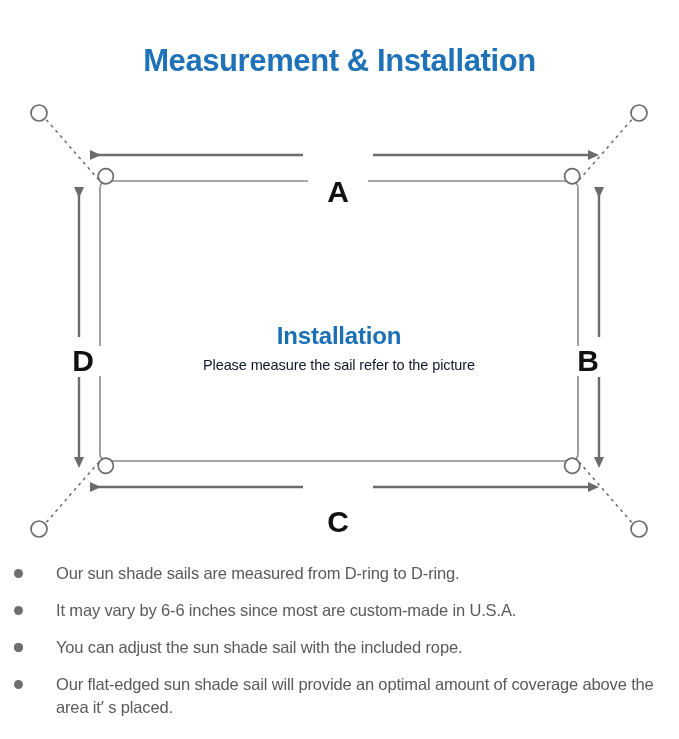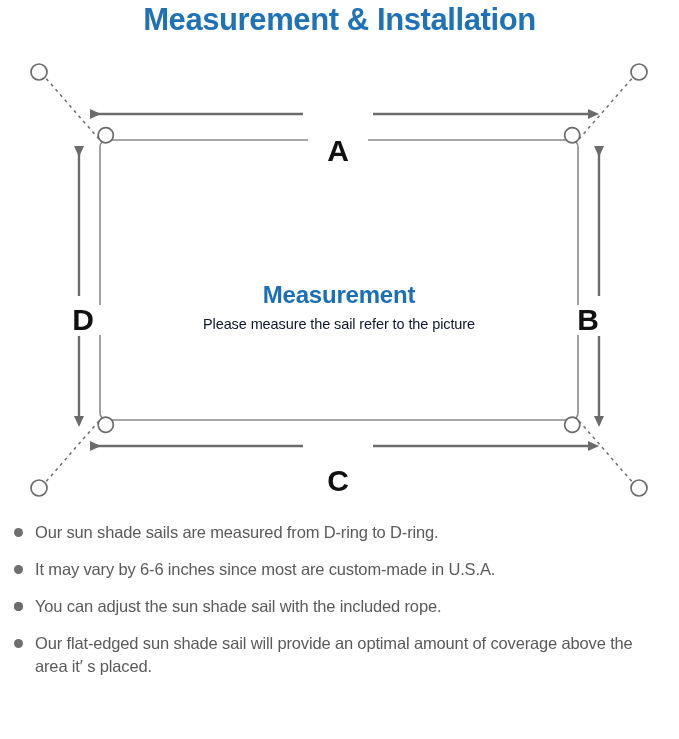--- a/index.html
+++ b/index.html
@@ -3,21 +3,21 @@
 <meta charset="utf-8">
 <style>
   html,body{margin:0;padding:0;}
   body{
     width:679px;height:739px;
     background:#ffffff;
     font-family:"Liberation Sans", sans-serif;
     overflow:hidden;
     position:relative;
   }
-  .page{position:relative;width:679px;height:544px;}
+  .page{position:relative;width:679px;height:544px;margin-top:41px;}
 
   
   .title{
     position:absolute;left:0;top:0;width:679px;
     text-align:center;
     font-size:31px;
     font-weight:bold;
     color:#1f72b8;
     letter-spacing:-0.4px;
     line-height:40px;
@@ -55,21 +55,21 @@
     font-size:14.5px;color:#0f172a;line-height:22px;margin-top:3px;
     letter-spacing:-0.1px;
   }
 
   
   .notes{
     position:absolute;left:0;top:521px;width:679px;
   }
   .note{
     position:relative;
-    padding-left:35px;
+    padding-left:56px;
     padding-right:10px;
     margin-bottom:14px;
     color:#5a5a5a;
     font-size:16.5px;
     line-height:23px;
     letter-spacing:-0.15px;
   }
   .note .dot{
     position:absolute;left:14px;top:7px;
     width:9px;height:9px;border-radius:50%;
@@ -137,21 +137,21 @@
         <line x1="599" y1="292" x2="599" y2="372" marker-end="url(#arrR)"></line>
       </g>
     </svg>
 
     <div class="dim-label" id="label-a">A</div>
     <div class="dim-label" id="label-c">C</div>
     <div class="dim-label" id="label-b">B</div>
     <div class="dim-label" id="label-d">D</div>
 
     <div class="center-block">
-      <div class="center-title">Measurement</div>
+      <div class="center-title">Installation</div>
       <div class="center-sub">Please measure the sail refer to the picture</div>
     </div>
   </div>
 
   <div class="notes">
     <div class="note">
       <span class="dot"></span>
       <span>Our sun shade sails are measured from D-ring to D-ring.</span>
     </div>
     <div class="note">

